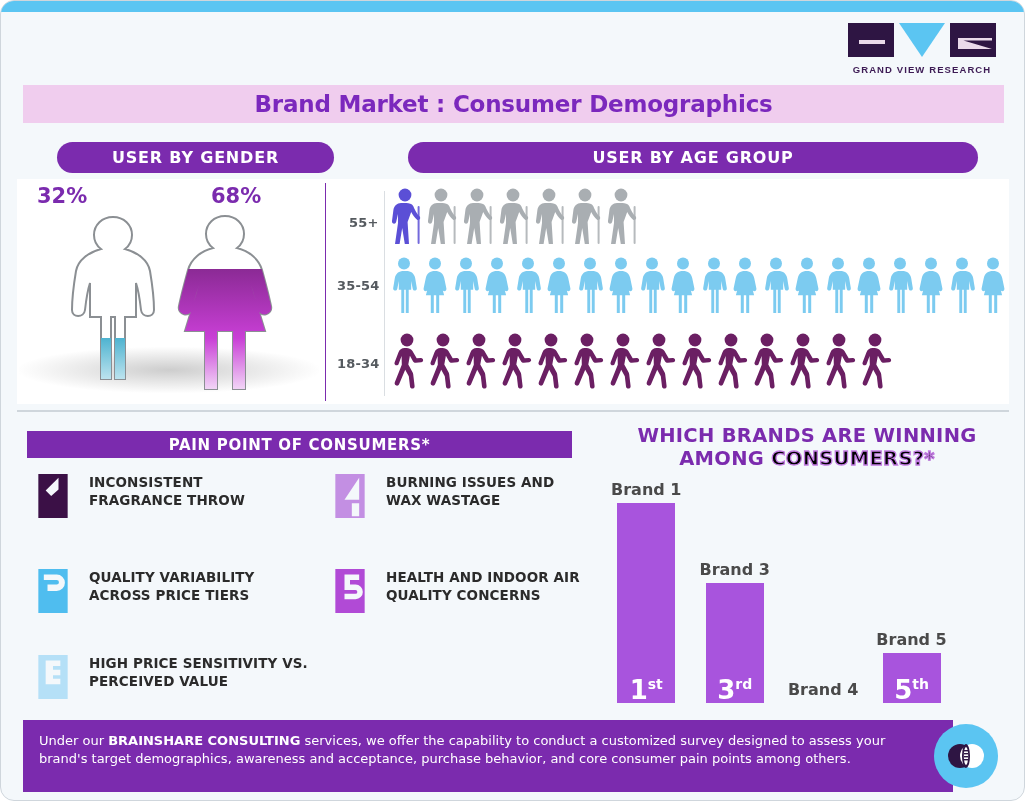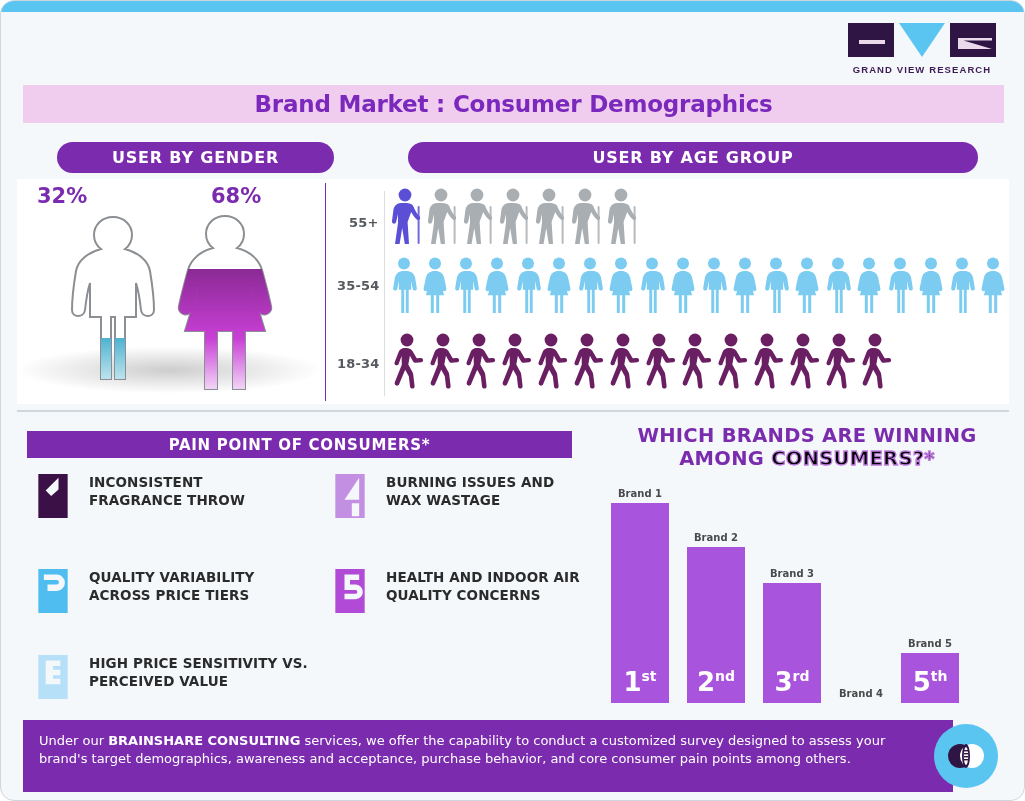--- a/index.html
+++ b/index.html
@@ -130,30 +130,30 @@
   }
   #brands-title .outline {
     color: #000000; -webkit-text-stroke: 1.3px #c07ae0;
   }
   #bars {
     position: absolute; left: 610px; top: 480px; width: 400px; height: 222px;
     display: flex; align-items: flex-end; gap: 18px;
   }
   .bar-col { display: flex; flex-direction: column; align-items: center; }
   .bar-name {
-    font-size: 10px; font-weight: 700; color: #4a4a4a; margin-bottom: 4px;
+    font-size: 16px; font-weight: 700; color: #4a4a4a; margin-bottom: 4px;
     font-family: "DejaVu Sans", sans-serif;
   }
   .bar {
     width: 58px; background: #a854dd; position: relative; display: flex;
     align-items: flex-end; justify-content: center;
   }
   .bar .rank {
     color: #fff; font-weight: 700; font-size: 26px; line-height: 1;
-    padding-bottom: 8px; font-family: "DejaVu Sans", sans-serif;
+    font-family: "DejaVu Sans", sans-serif;
   }
   .bar .rank sup { font-size: 14px; vertical-align: super; }
 
   
   #footer {
     position: absolute; left: 22px; top: 719px; width: 930px; height: 72px;
     background: #7b2bae; color: #ffffff; padding: 12px 16px 10px 16px;
   }
   #footer .l1 { font-size: 13px; line-height: 1.4; font-family: "DejaVu Sans", sans-serif; }
   #footer .l1 b { font-weight: 700; }
@@ -490,26 +490,20 @@
 
   <div id="brands-title">
     <span>WHICH BRANDS ARE WINNING</span><br>
     <span>AMONG </span><span class="outline">CONSUMERS?*</span>
   </div>
   <div id="bars">
       <div class="bar-col">
         <div class="bar-name">Brand 1</div>
         <div class="bar" style="height: 200px; background: rgb(168, 84, 221);">
           <div class="rank">1<sup>st</sup></div>
-        </div>
-      </div>
-      <div class="bar-col">
-        <div class="bar-name">Brand 2</div>
-        <div class="bar" style="height: 156px; background: rgb(168, 84, 221);">
-          <div class="rank">2<sup>nd</sup></div>
         </div>
       </div>
       <div class="bar-col">
         <div class="bar-name">Brand 3</div>
         <div class="bar" style="height: 120px; background: rgb(168, 84, 221);">
           <div class="rank">3<sup>rd</sup></div>
         </div>
       </div>
       <div class="bar-col">
         <div class="bar-name">Brand 4</div>

